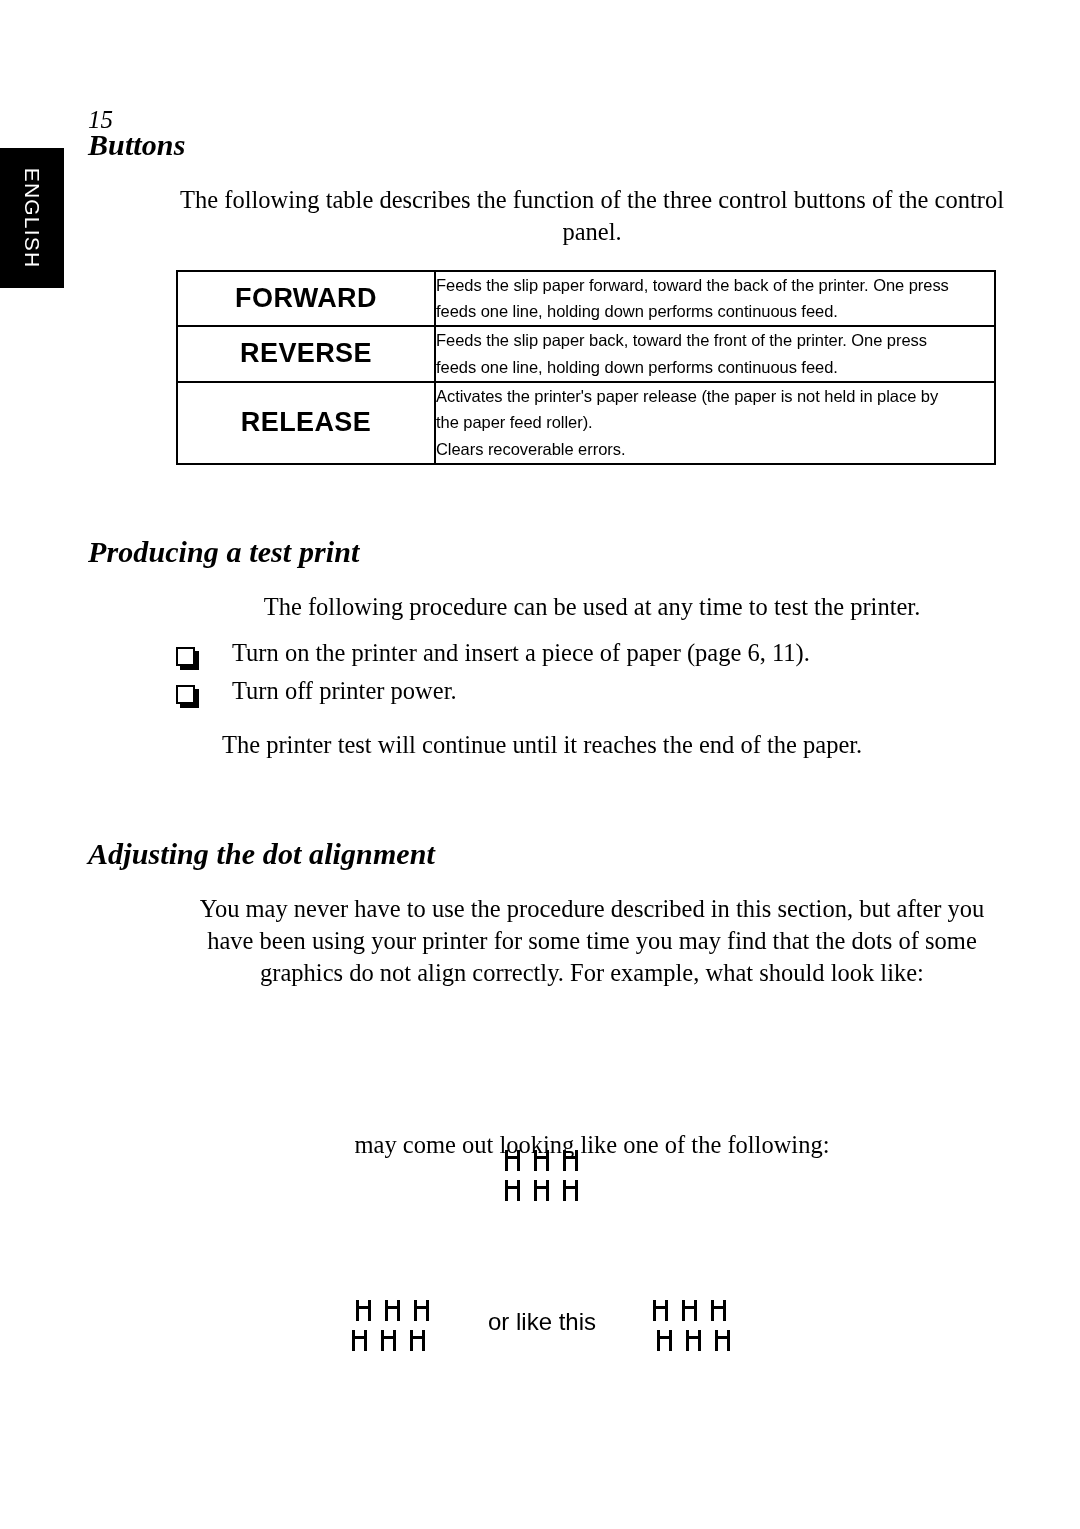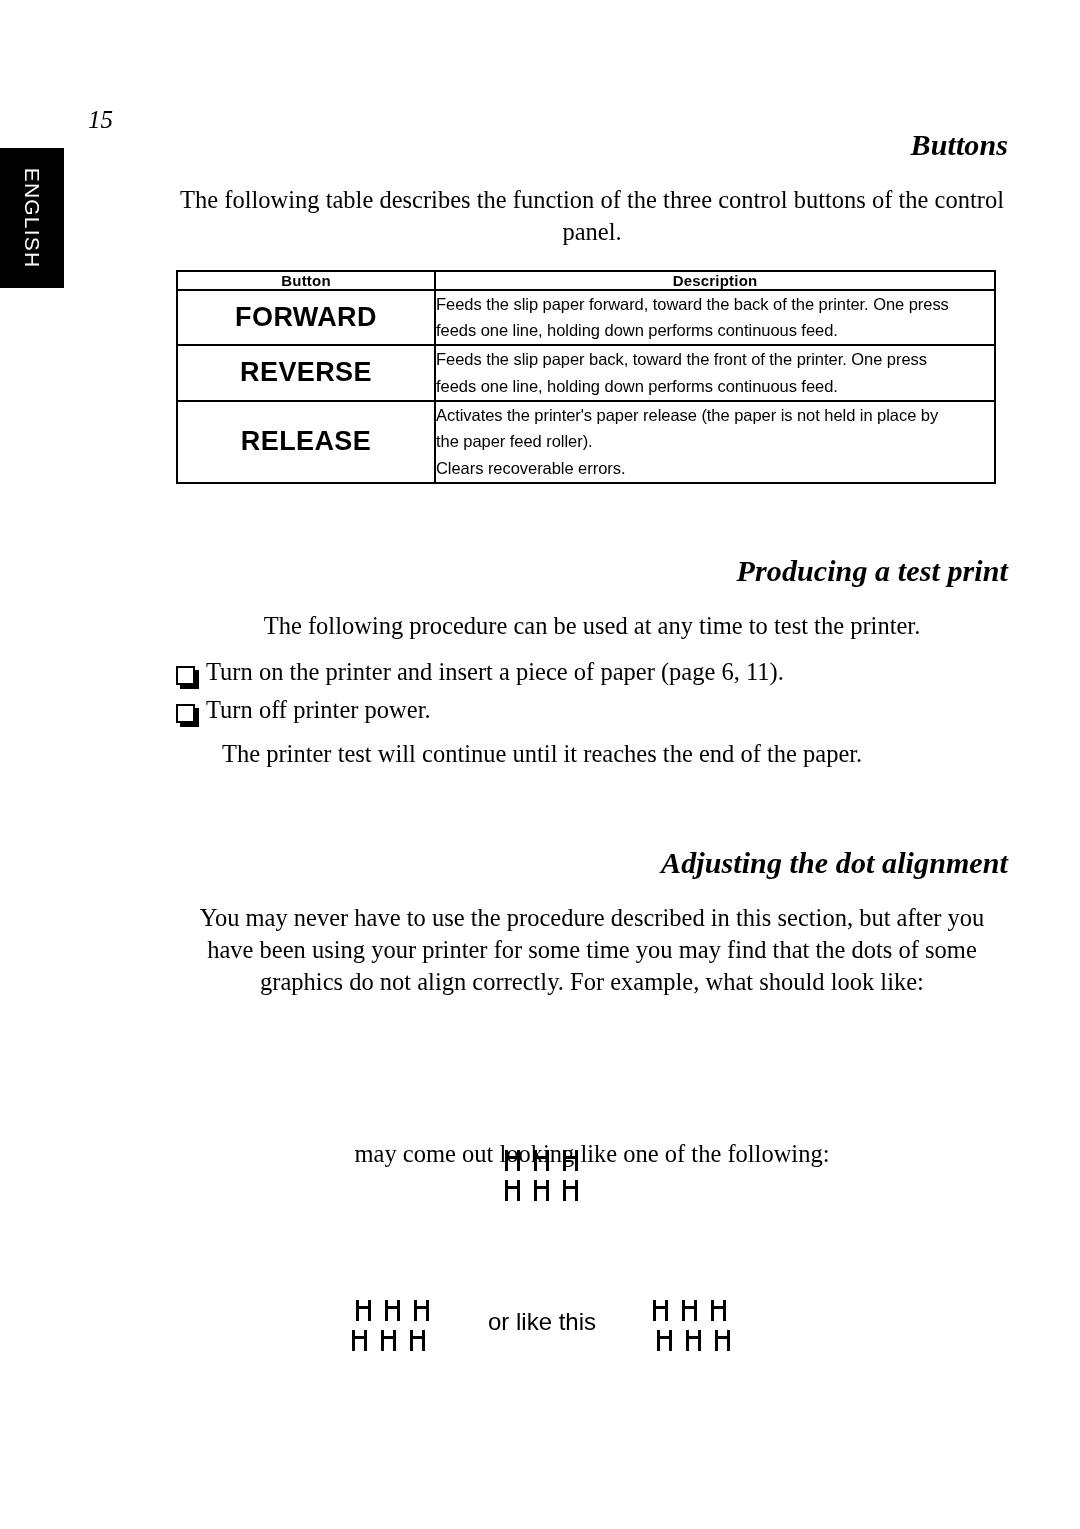--- a/index.html
+++ b/index.html
@@ -57,21 +57,20 @@
     width: 920px;
   }
 
   h2.section-title {
     font-family: "Liberation Serif", serif;
     font-style: italic;
     font-weight: bold;
     font-size: 30px;
     margin: 0 0 22px 0;
     letter-spacing: 0.1px;
-    text-align: right;
   }
 
   .body-indent {
     margin-left: 88px;
   }
 
   p.para {
     font-size: 24.5px;
     line-height: 1.30;
     margin: 0 0 14px 0;
@@ -119,21 +118,21 @@
   .btn-desc .dline { display: block; white-space: nowrap; }
 
   
   ul.steps {
     list-style: none;
     margin: 4px 0 0 0;
     padding: 0;
   }
   ul.steps li {
     position: relative;
-    padding-left: 30px;
+    padding-left: 56px;
     font-size: 24.5px;
     line-height: 1.30;
     margin-bottom: 7px;
   }
   .bullet-sq {
     position: absolute;
     left: 0px;
     top: 10px;
     width: 15px;
     height: 15px;
@@ -143,21 +142,21 @@
   }
   .kbd {
     font-family: "Liberation Sans", sans-serif;
     font-weight: bold;
     font-size: 22px;
     letter-spacing: 0.2px;
   }
   .trailing-note {
     font-size: 24.5px;
     line-height: 1.30;
-    margin: 12px 0 0 46px;
+    margin: 22px 0 0 46px;
   }
 
   
   .dot-figure {
     position: relative;
   }
   .dot-row {
     display: flex;
   }
   .dot-glyph {
@@ -209,24 +208,20 @@
   <h2 class="section-title">Buttons</h2>
   <div class="body-indent">
     <p class="para">The following table describes the function of the three control buttons of the control panel.</p>
 
     <table class="btn-table">
       <colgroup>
         <col class="col-btn">
           <col class="col-desc">
       </colgroup>
       <tbody>
-        <tr>
-          <td class="th-cell">Button</td>
-          <td class="th-cell">Description</td>
-        </tr>
         <tr>
           <td class="btn-name">FORWARD</td>
           <td class="btn-desc">
             <span class="dline">Feeds the slip paper forward, toward the back of the printer. One press</span>
             <span class="dline">feeds one line, holding down performs continuous feed.</span>
           </td>
         </tr>
         <tr>
           <td class="btn-name">REVERSE</td>
           <td class="btn-desc">

